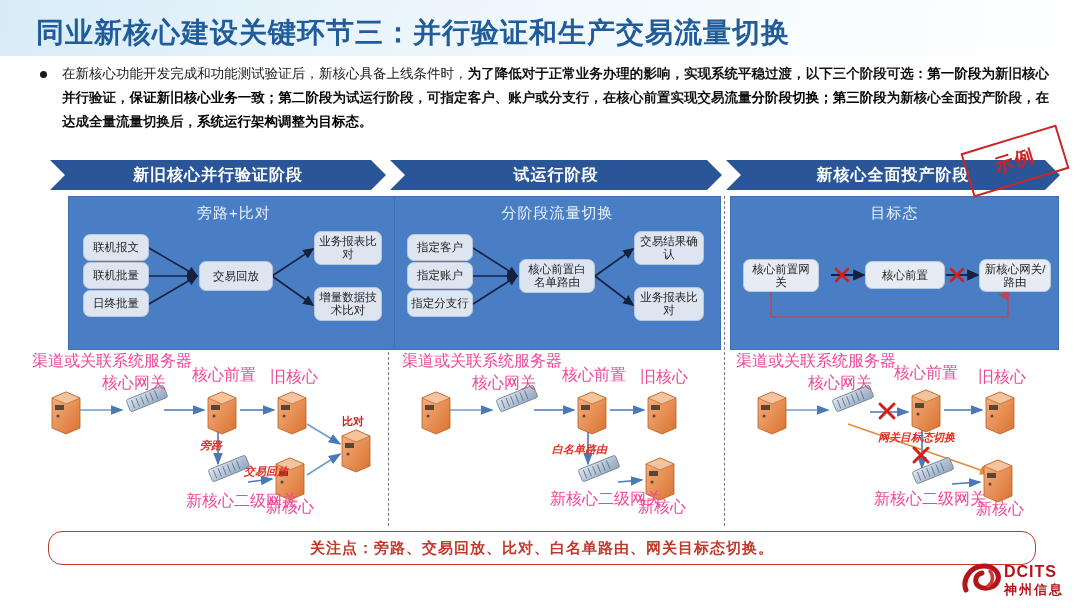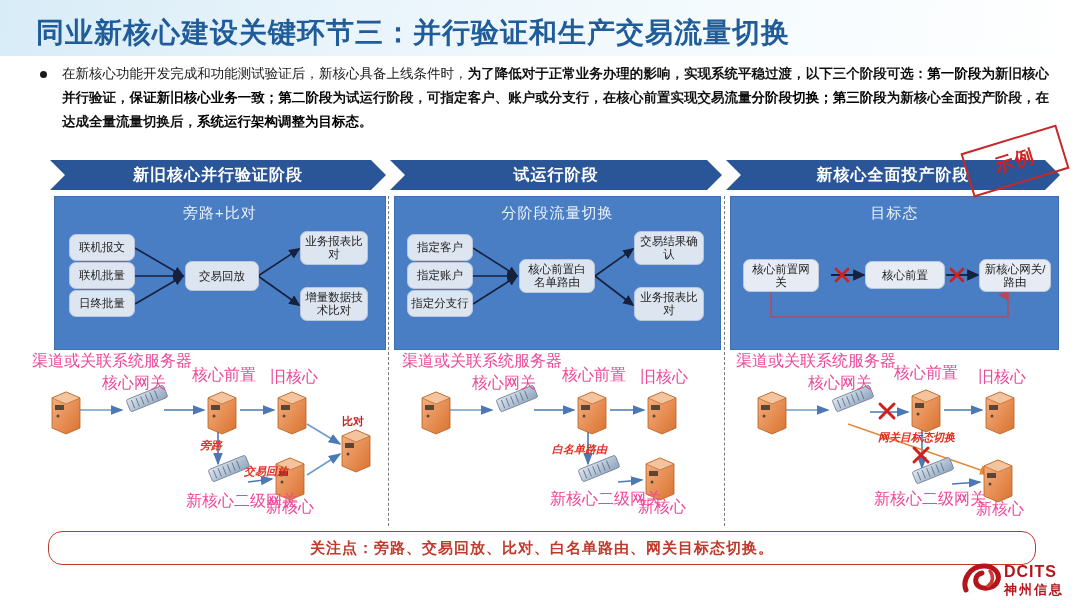--- a/index.html
+++ b/index.html
@@ -56,21 +56,21 @@
     display:flex;align-items:center;justify-content:center;
     color:#d32020;font-size:19px;font-weight:bold;letter-spacing:2px;
     background:transparent;z-index:6;
   }
 
   
   .bluepanel{
     position:absolute;top:196px;height:152px;background:#4a7ec4;
     border:1px solid #3f6fb0;
   }
-  .bp1{left:54px;width:330px;}
+  .bp1{left:68px;width:330px;}
   .bp2{left:394px;width:325px;}
   .bp3{left:730px;width:327px;}
   .bp-title{
     position:absolute;left:0;right:0;top:7px;text-align:center;
     color:#e9f1fb;font-size:15px;letter-spacing:1px;
   }
   .node{
     position:absolute;background:#dde5f1;border:1px solid #b9c6dc;border-radius:7px;
     color:#1d1d1d;font-size:11.5px;line-height:13px;
     display:flex;align-items:center;justify-content:center;text-align:center;

